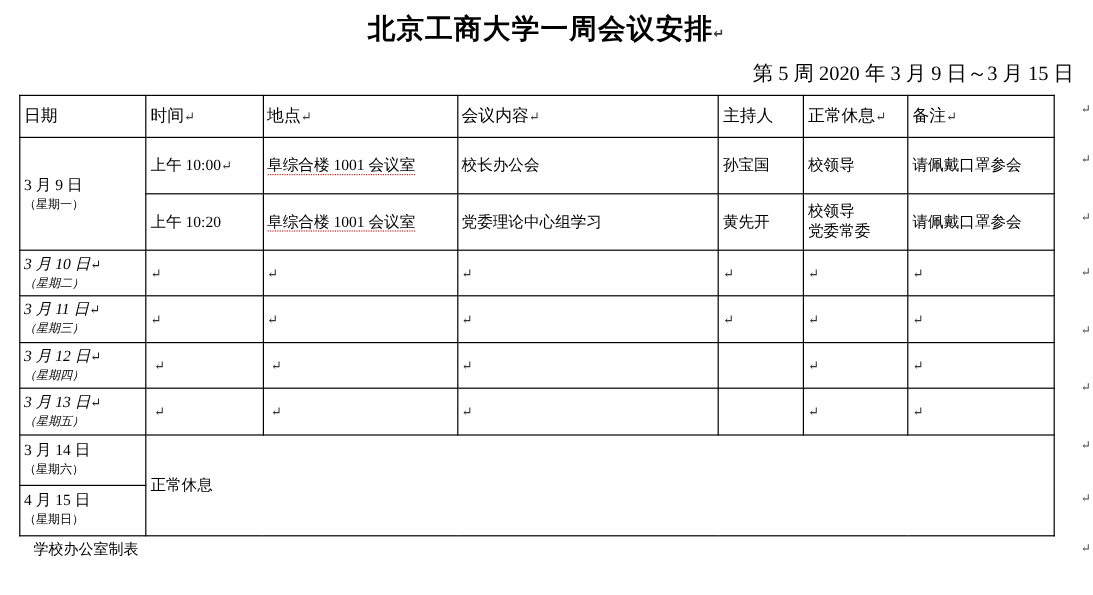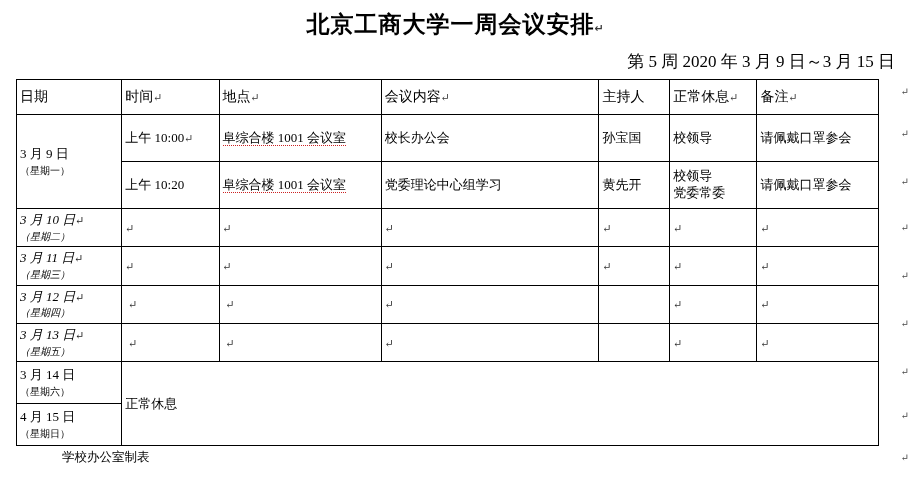--- a/index.html
+++ b/index.html
@@ -95,21 +95,21 @@
   }
   .rest-cell {
     font-size: 14px;
   }
   .underline-red {
     text-decoration: none;
     border-bottom: 1px dotted #cc2222;
   }
   .footer {
     font-size: 12.5px;
-    padding-left: 62px;
+    padding-left: 28px;
     padding-top: 3px;
   }
   .side-marks {
     position: absolute;
     right: 2px;
     top: 0;
     width: 12px;
     height: 496px;
   }
   .side-marks span {

